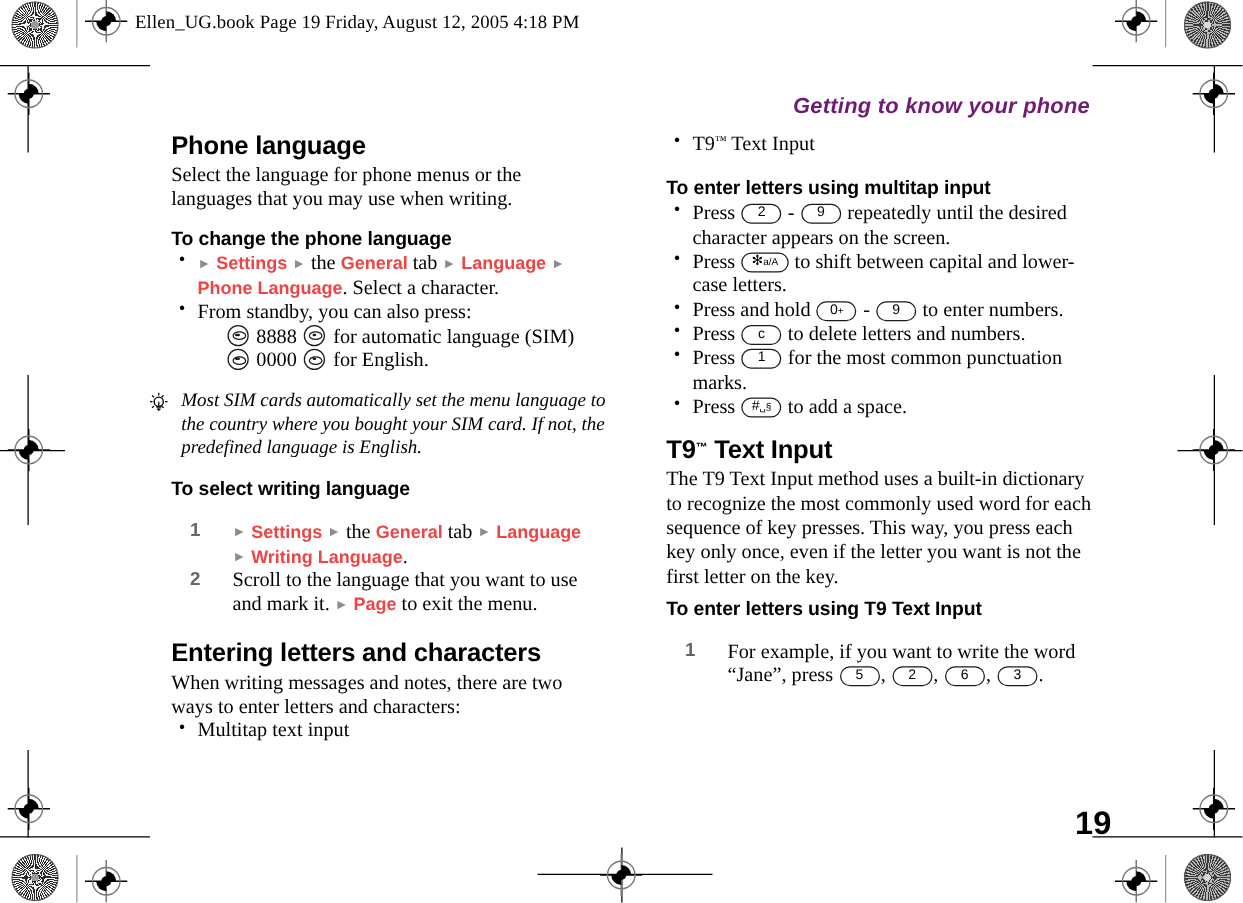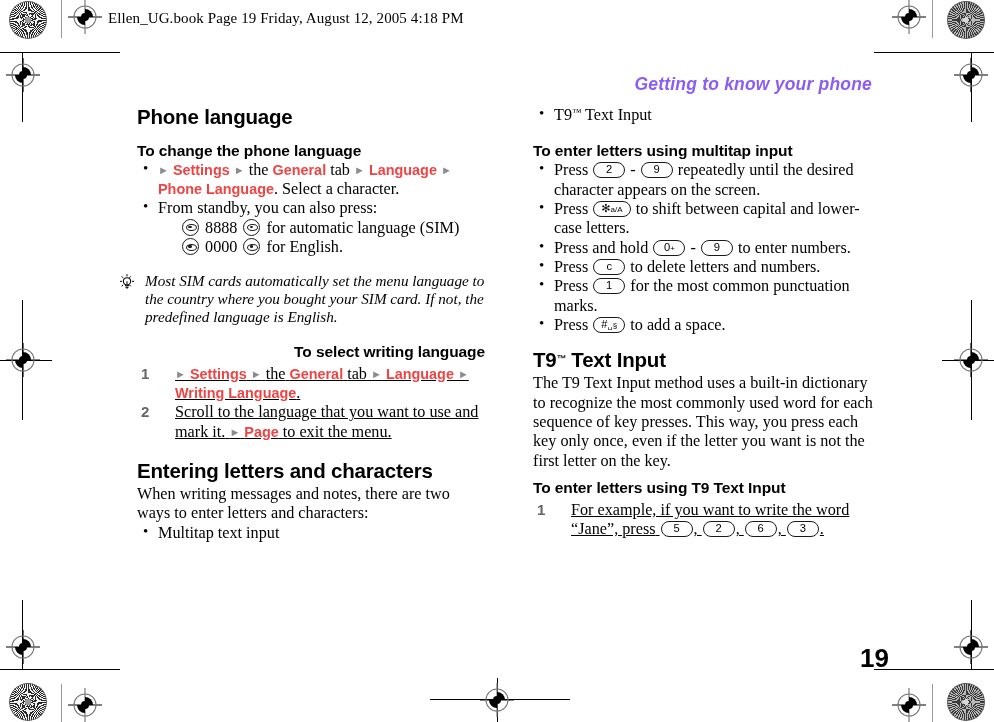--- a/index.html
+++ b/index.html
@@ -23,21 +23,21 @@
       repeating-conic-gradient(#3a3a3a 0deg 4deg,#b9b9b9 4deg 8deg);}
 
   
   .slugline{
     position:absolute;left:108px;top:10px;font-family:"Liberation Serif",serif;
     font-size:15px;letter-spacing:.1px;white-space:nowrap;
   }
   .running-header{
     position:absolute;right:122px;top:74px;
     font-family:"Liberation Sans",sans-serif;font-weight:bold;font-style:italic;
-    font-size:17.5px;color:#8b5cf6;white-space:nowrap;letter-spacing:.2px;
+    font-size:17.5px;color:#701a75;white-space:nowrap;letter-spacing:.2px;
   }
   .page-number{
     position:absolute;right:105px;top:643px;
     font-family:"Liberation Sans",sans-serif;font-weight:bold;font-size:26px;
   }
 
   
   .col{position:absolute;top:106px;width:348px;}
   .col-left{left:137px;}
   .col-right{left:533px;}
@@ -52,21 +52,21 @@
   }
   p.body{font-size:16.2px;line-height:1.195;margin:0;}
 
   ul.bul{list-style:none;margin:0;padding:0;}
   ul.bul>li{
     position:relative;padding-left:21px;font-size:16.2px;line-height:1.195;margin:0;
   }
   ul.bul>li:before{
     content:"\2022";position:absolute;left:6px;top:-1px;font-size:15px;
   }
-  ol.steps{list-style:none;margin:4px;padding:0;counter-reset:st;text-decoration:underline;}
+  ol.steps{list-style:none;margin:15px;padding:0;counter-reset:st;}
   ol.steps>li{
     position:relative;padding-left:34px;font-size:16.2px;line-height:1.195;
     counter-increment:st;
   }
   ol.steps>li:before{
     content:counter(st);position:absolute;left:0;top:0;
     font-family:"Liberation Sans",sans-serif;font-weight:bold;font-size:15px;
     color:#666;
   }
   .sub{padding-left:22px;}
@@ -225,20 +225,21 @@
   </svg>
 </div>
 
 <div class="slugline">Ellen_UG.book  Page 19  Friday, August 12, 2005  4:18 PM</div>
 
 <div class="running-header">Getting to know your phone</div>
 
 <div class="col col-left">
 
   <h1 class="sec">Phone language</h1>
+  <p class="body">Select the language for phone menus or the languages that you may use when writing.</p>
 
   <h2 class="proc">To change the phone language</h2>
   <ul class="bul">
     <li>
       <span class="arw">►</span>
       <span class="nav">Settings</span>
       <span class="arw">►</span>
       <span>the</span>
       <span class="nav">General</span>
       <span>tab</span>
@@ -276,21 +277,21 @@
           <path d="M18 10 h2.4"></path>
         <path d="M5.6 4 l1.8 1.8"></path>
           <path d="M16.6 4 l-1.8 1.8"></path>
         <path d="M5.6 16 l1.8 -1.8"></path>
           <path d="M16.6 16 l-1.8 -1.8"></path>
       </g>
     </svg>
     <p>Most SIM cards automatically set the menu language to the country where you bought your SIM card. If not, the predefined language is English.</p>
   </div>
 
-  <h2 class="proc" style="margin-top:16px;text-align:right;">To select writing language</h2>
+  <h2 class="proc" style="margin-top:16px;">To select writing language</h2>
   <ol class="steps">
     <li>
       <span class="arw">►</span>
       <span class="nav">Settings</span>
       <span class="arw">►</span>
       <span>the</span>
       <span class="nav">General</span>
       <span>tab</span>
       <span class="arw">►</span>
       <span class="nav">Language</span>

